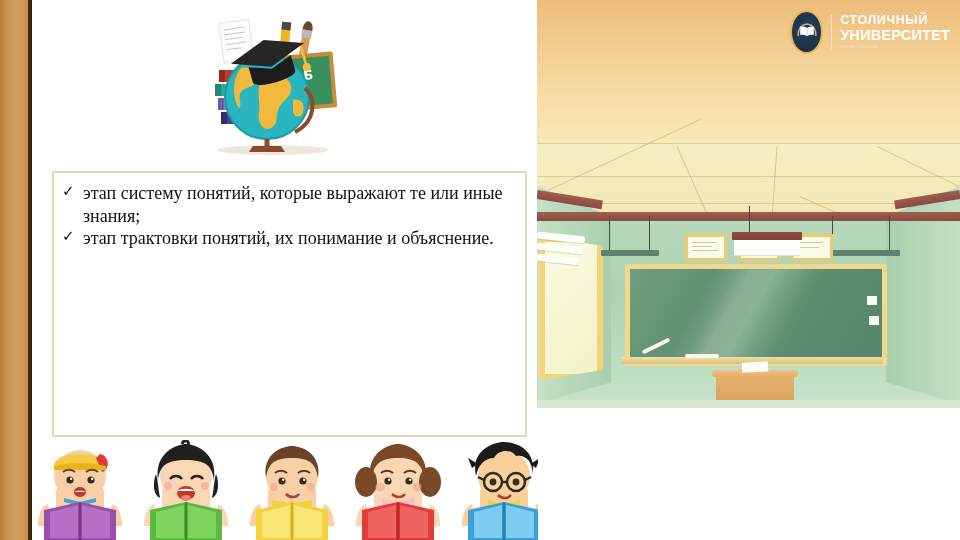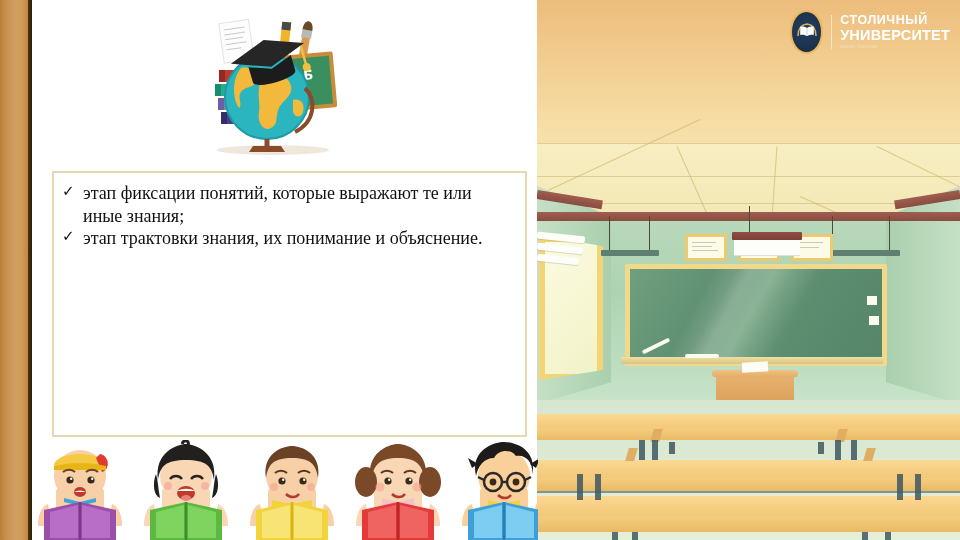--- a/index.html
+++ b/index.html
@@ -10,21 +10,21 @@
   }
   .slide{position:relative;width:960px;height:540px;overflow:hidden;background:#fff;}
 
   
   .left-band{position:absolute;left:0;top:0;width:28px;height:540px;
     background:linear-gradient(to right,#b87f38 0%,#c9914d 22%,#d29f62 55%,#cf9a59 80%,#c2883f 100%);}
   .left-band-line{position:absolute;left:28px;top:0;width:4px;height:540px;
     background:linear-gradient(to right,#4a3212,#2d1d06);}
 
   
-  .classroom{position:absolute;left:537px;top:0;width:423px;height:540px;overflow:hidden;
+  .classroom{position:absolute;left:537px;top:0;width:423px;height:408px;overflow:hidden;
     background:linear-gradient(to bottom,#edbd7c 0%,#f6dca4 22%,#fcf3c9 45%,#fdfbdc 60%,#fdfbd8 100%);}
   .ceil{position:absolute;left:0;top:143px;width:423px;height:82px;
     background:linear-gradient(to bottom,#f7eec2,#f3e7b4);}
   .ceil-line{position:absolute;background:rgba(196,170,96,.55);height:1px;transform-origin:left center;}
   .ceil-hline{position:absolute;left:0;width:423px;height:1px;background:rgba(199,173,101,.5);}
   .wall{position:absolute;left:0;top:218px;width:423px;height:182px;
     background:linear-gradient(to bottom,#b8d9bb 0%,#aed3b2 40%,#b9dcbe 75%,#c7e3c9 100%);}
   .wall-trim{position:absolute;left:0;top:212px;width:423px;height:9px;
     background:linear-gradient(to bottom,#9e5e50,#8a4c40);}
   .wall-trim-l{position:absolute;left:0;top:190px;width:66px;height:9px;
@@ -303,25 +303,25 @@
         <path d="M116 52 L116 72" stroke="#f0c040" stroke-width="2.5"></path>
         <circle cx="116" cy="74" r="4" fill="#f0c040"></circle>
       </g>
     </svg>
   </div>
 
   <div class="textbox">
     <ul class="bullets">
       <li class="bullet">
         <span class="chk">✓</span>
-        <span class="btxt">этап фиксации понятий, которые выражают те или иные знания;</span>
+        <span class="btxt">этап систему понятий, которые выражают те или иные знания;</span>
       </li>
       <li class="bullet">
         <span class="chk">✓</span>
-        <span class="btxt">этап трактовки знания, их понимание и объяснение.</span>
+        <span class="btxt">этап трактовки понятий, их понимание и объяснение.</span>
       </li>
     </ul>
   </div>
 
   <div class="kids">
 
     <div class="kid" style="left:2px;">
       <svg width="100" height="100" viewBox="0 0 100 100" aria-hidden="true">
         <path d="M18 64 C12 66 8 74 8 86 L22 86 Z" fill="#f7d0a8"></path>
         <path d="M82 64 C88 66 92 74 92 86 L78 86 Z" fill="#f7d0a8"></path>

